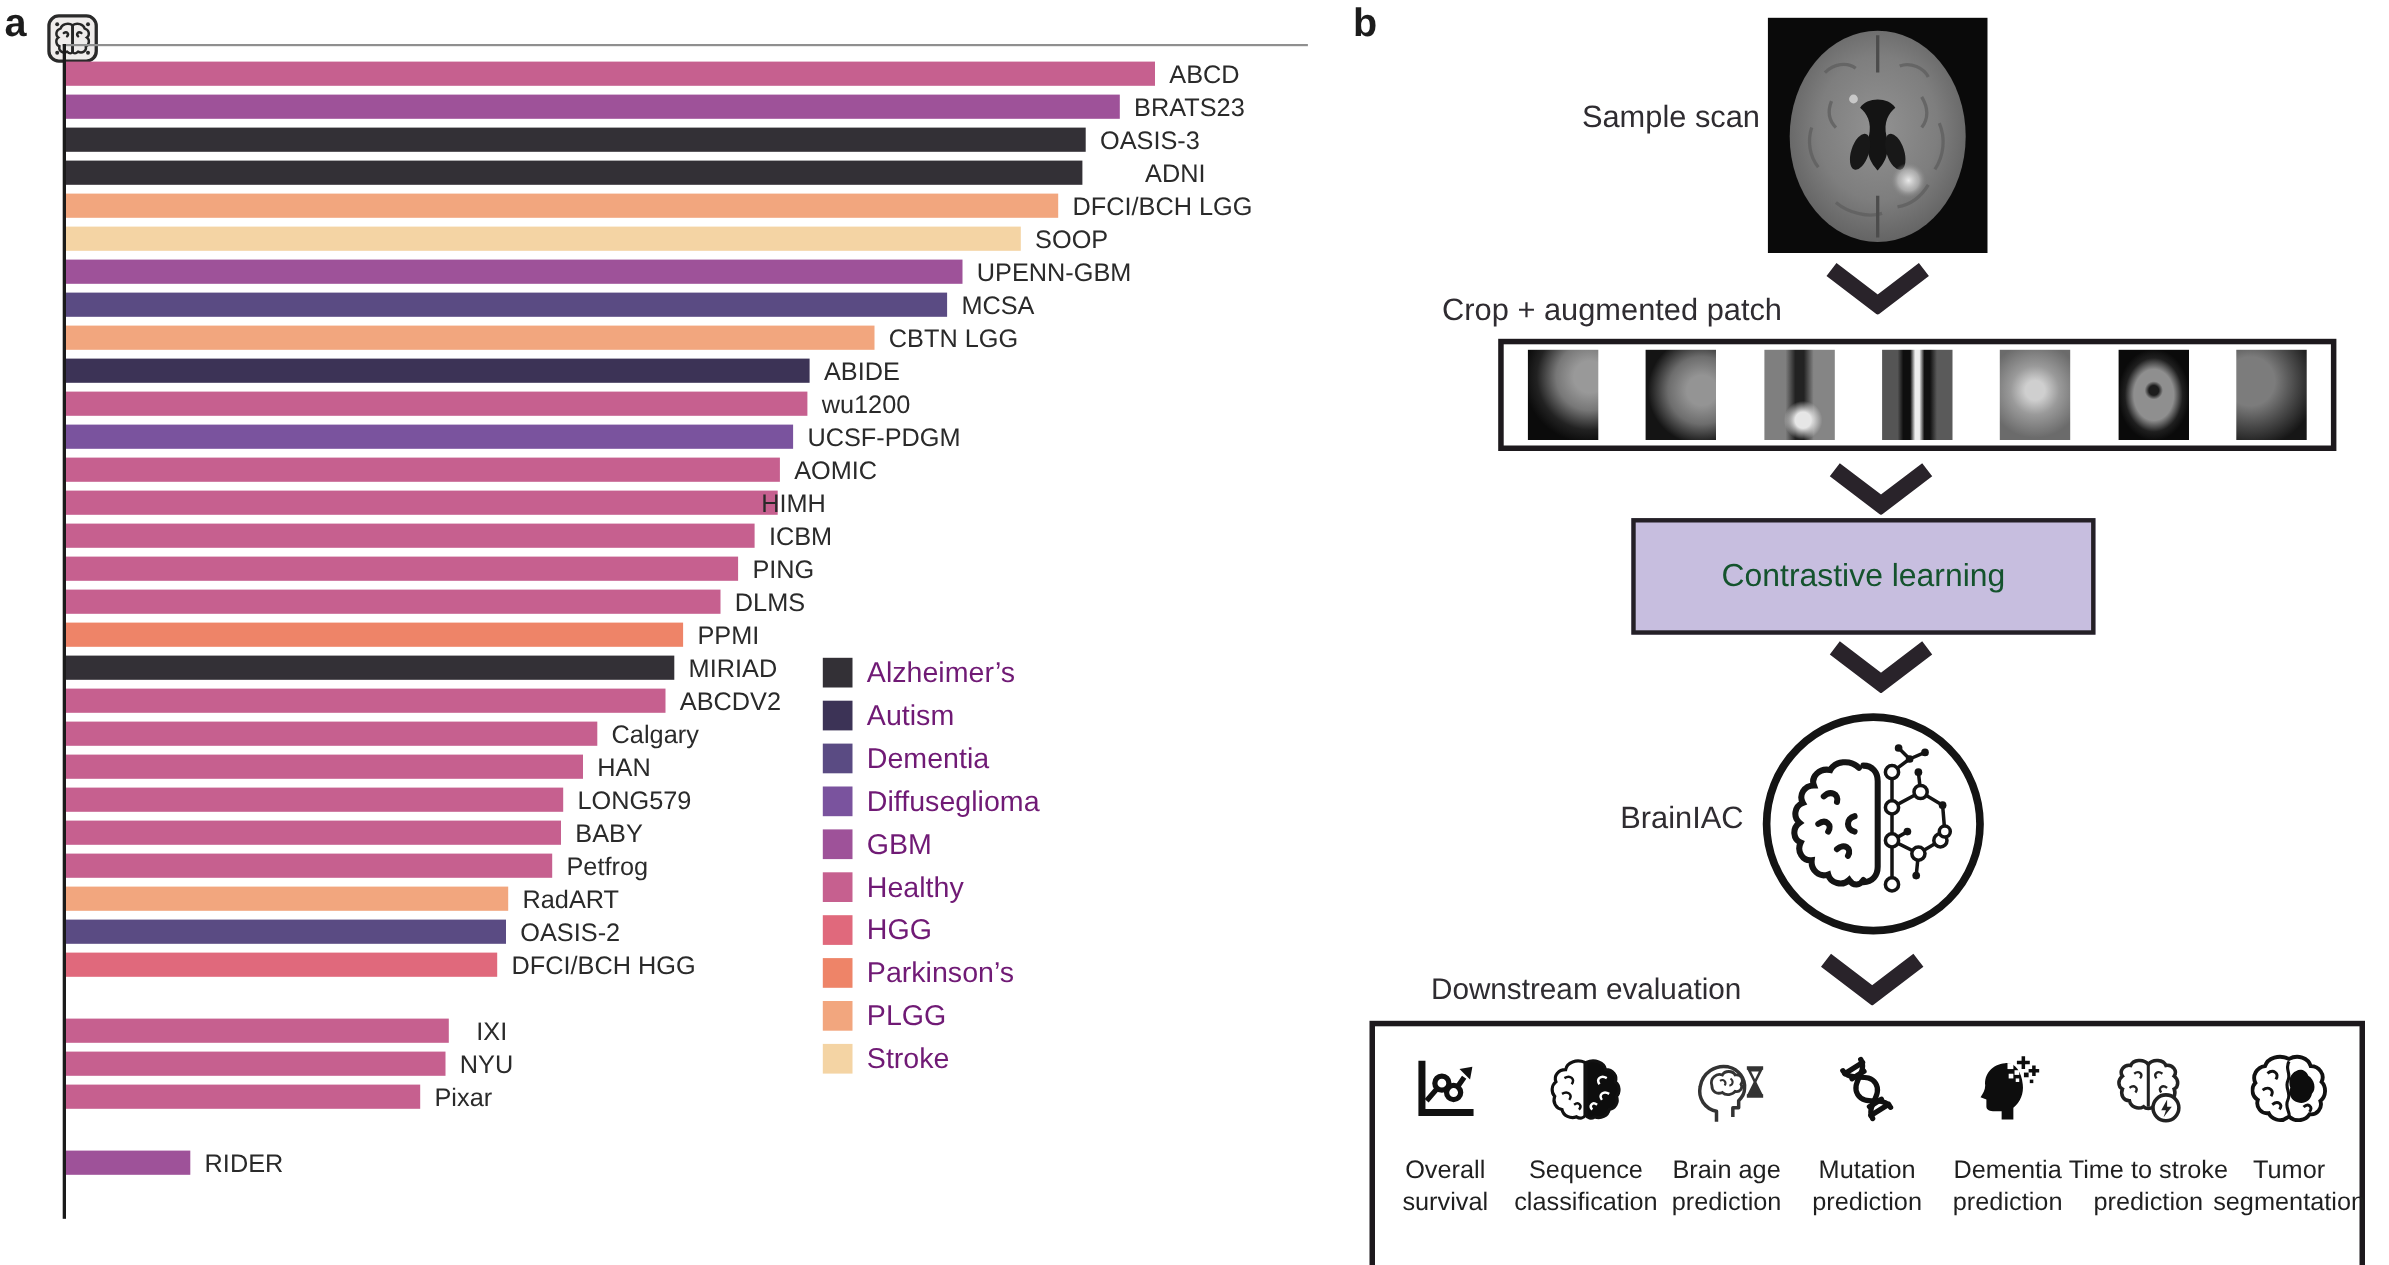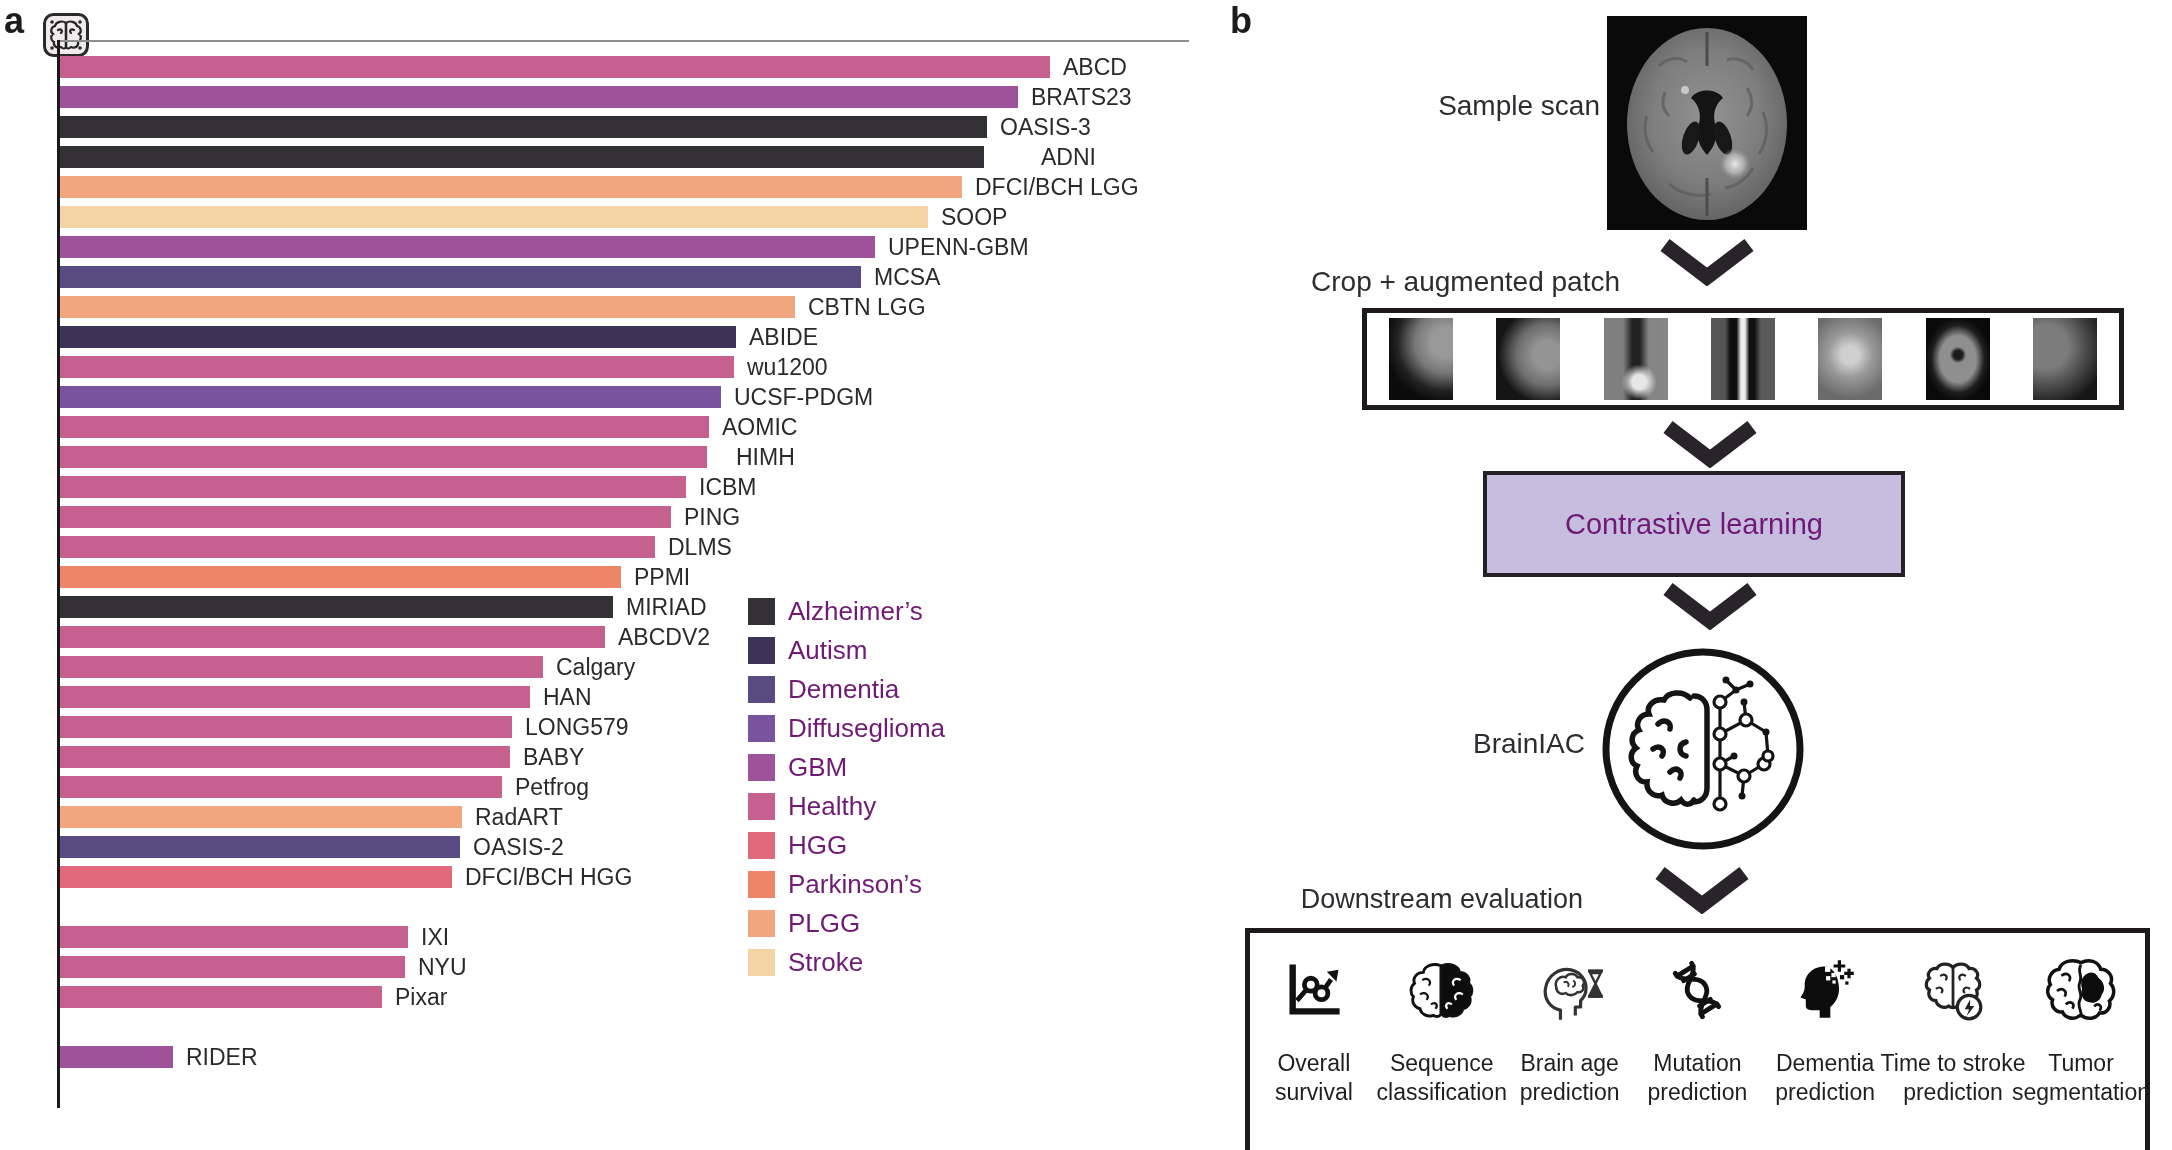--- a/index.html
+++ b/index.html
@@ -37,21 +37,21 @@
   .p2{background:radial-gradient(circle at 80% 45%,#949494 0 20%,#6d6d6d 45%,#141414 72%);}
   .p3{background:radial-gradient(circle at 55% 78%,#e6e6e6 0 10%,rgba(0,0,0,0) 24%),
       linear-gradient(90deg,#7f7f7f 0 30%,#222 44% 56%,#858585 70% 100%);}
   .p4{background:linear-gradient(90deg,#555 0 22%,#0e0e0e 30% 40%,#ededed 47% 53%,#101010 60% 68%,#5a5a5a 78% 100%);}
   .p5{background:radial-gradient(circle at 50% 45%,#cfcfcf 0 16%,#9a9a9a 40%,#6b6b6b 78%);}
   .p6{background:radial-gradient(circle at 50% 45%,#1c1c1c 0 8%,rgba(0,0,0,0) 15%),
       radial-gradient(ellipse at 50% 50%,#8f8f8f 0 40%,#1f1f1f 58%,#0a0a0a 72%);}
   .p7{background:radial-gradient(circle at 20% 35%,#7c7c7c 0 30%,#4a4a4a 55%,#161616 82%);}
   .contrastive{left:1483px;top:471px;width:414px;height:98px;border:4px solid #242026;background:#c7bedf;
                display:flex;align-items:center;justify-content:center;}
-  .contrastive-label{font-size:29px;color:#701a75;}
+  .contrastive-label{font-size:29px;color:#14532d;}
   .dsbox{left:1245px;top:928px;width:895px;height:202px;border:5px solid #1d191d;background:#fff;
          display:flex;justify-content:space-around;align-items:flex-start;padding-top:20px;}
   .ds-col{width:128px;display:flex;flex-direction:column;align-items:center;}
   .ds-icon{height:74px;display:flex;align-items:center;justify-content:center;}
   .ds-label{margin-top:22px;text-align:center;font-size:23px;line-height:29px;color:#1f1f1f;white-space:nowrap;}
 </style>
 </head>
 <body>
 
 <div class="figure">
@@ -129,21 +129,21 @@
       <div class="bar-row" style="top: 330px;">
         <div class="bar" style="width: 661px; background: rgb(122, 83, 158);"></div>
         <span class="bar-label" style="left: 674px;">UCSF-PDGM</span>
       </div>
       <div class="bar-row" style="top: 360px;">
         <div class="bar" style="width: 649px; background: rgb(198, 96, 143);"></div>
         <span class="bar-label" style="left: 662px;">AOMIC</span>
       </div>
       <div class="bar-row" style="top: 390px;">
         <div class="bar" style="width: 647px; background: rgb(198, 96, 143);"></div>
-        <span class="bar-label" style="left: 676px; text-align: center;">HIMH</span>
+        <span class="bar-label" style="left: 632px; text-align: center;">HIMH</span>
       </div>
       <div class="bar-row" style="top: 420px;">
         <div class="bar" style="width: 626px; background: rgb(198, 96, 143);"></div>
         <span class="bar-label" style="left: 639px;">ICBM</span>
       </div>
       <div class="bar-row" style="top: 450px;">
         <div class="bar" style="width: 611px; background: rgb(198, 96, 143);"></div>
         <span class="bar-label" style="left: 624px;">PING</span>
       </div>
       <div class="bar-row" style="top: 480px;">
@@ -189,21 +189,21 @@
       <div class="bar-row" style="top: 780px;">
         <div class="bar" style="width: 400px; background: rgb(90, 75, 131);"></div>
         <span class="bar-label" style="left: 413px;">OASIS-2</span>
       </div>
       <div class="bar-row" style="top: 810px;">
         <div class="bar" style="width: 392px; background: rgb(224, 105, 124);"></div>
         <span class="bar-label" style="left: 405px;">DFCI/BCH HGG</span>
       </div>
       <div class="bar-row" style="top: 870px;">
         <div class="bar" style="width: 348px; background: rgb(198, 96, 143);"></div>
-        <span class="bar-label" style="left: 361px; text-align: center;">IXI</span>
+        <span class="bar-label" style="left: 373px; text-align: center;">IXI</span>
       </div>
       <div class="bar-row" style="top: 900px;">
         <div class="bar" style="width: 345px; background: rgb(198, 96, 143);"></div>
         <span class="bar-label" style="left: 358px;">NYU</span>
       </div>
       <div class="bar-row" style="top: 930px;">
         <div class="bar" style="width: 322px; background: rgb(198, 96, 143);"></div>
         <span class="bar-label" style="left: 335px;">Pixar</span>
       </div>
       <div class="bar-row" style="top: 990px;">

